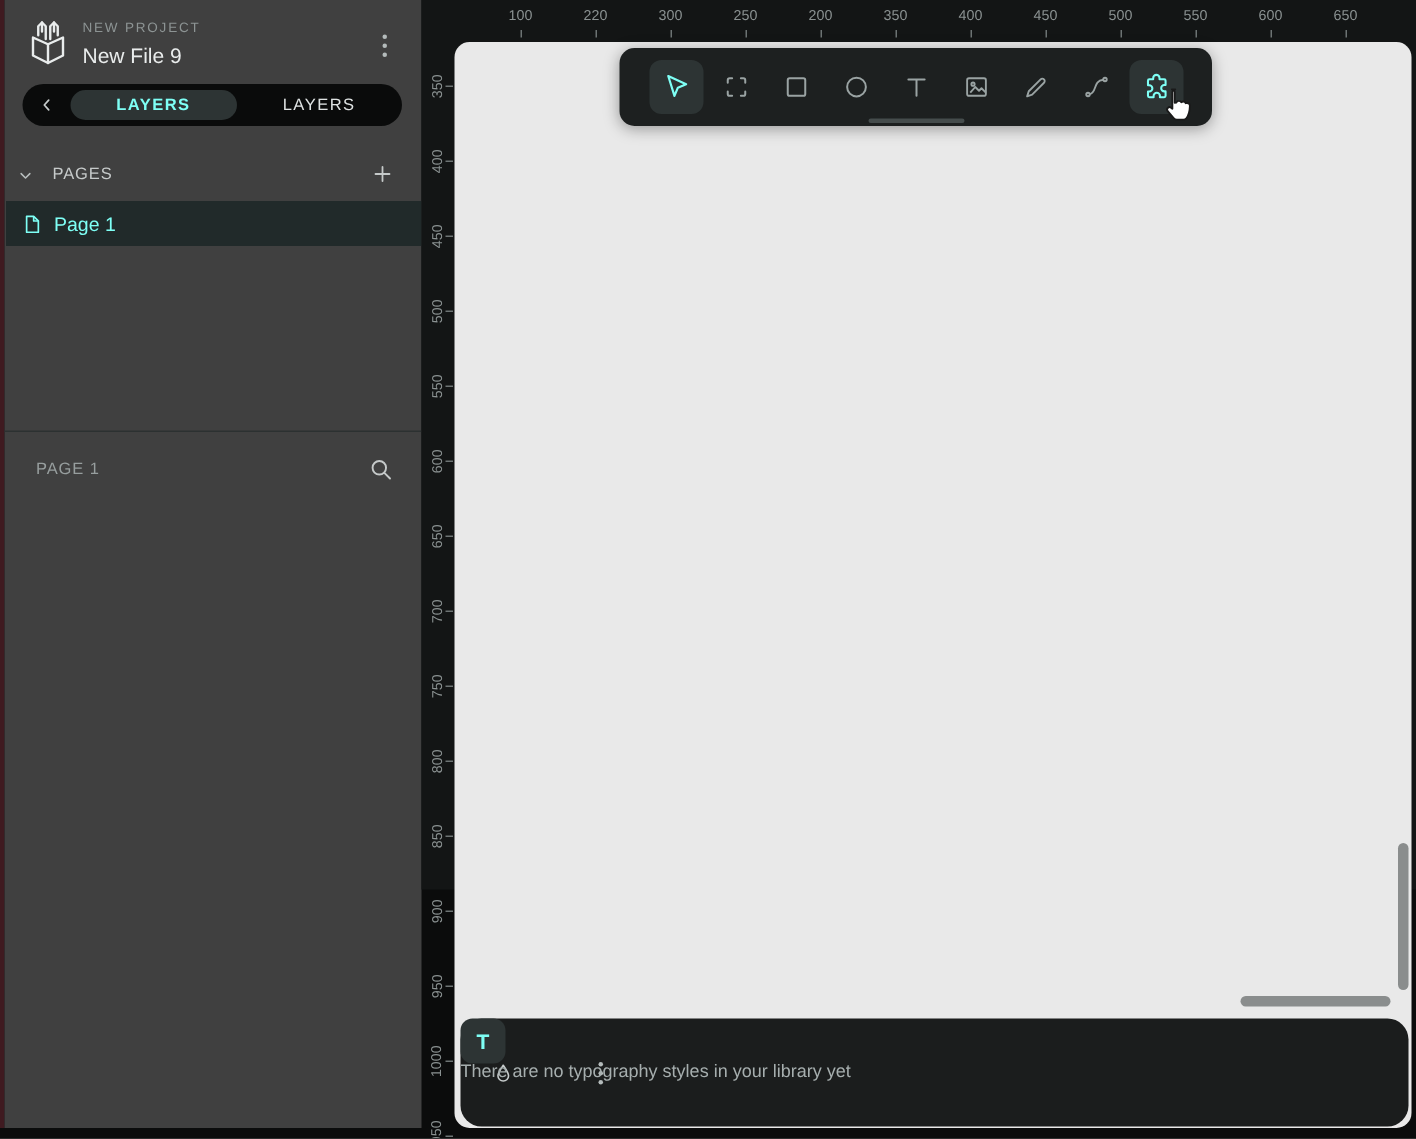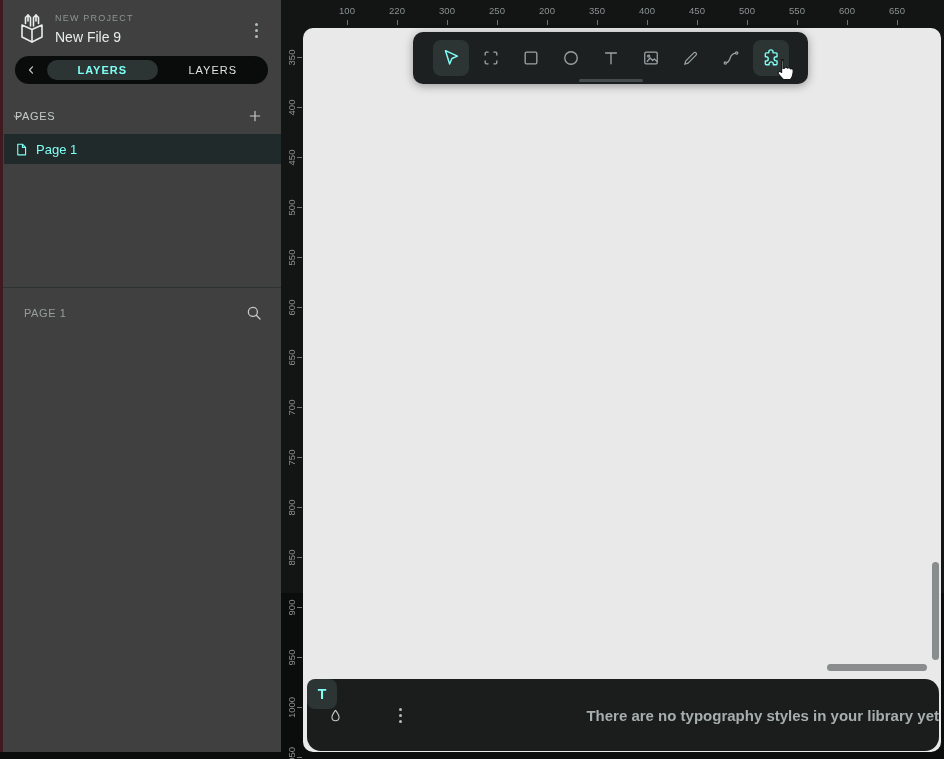--- a/index.html
+++ b/index.html
@@ -18,21 +18,21 @@
   .kebab{position:absolute;width:18px;height:20px;display:flex;flex-direction:column;align-items:center;justify-content:center;gap:3px;cursor:pointer;}
   .kebab i{width:3px;height:3px;border-radius:50%;background:#b4bbbb;}
   .sb-kebab{right:16px;top:20px;}
 
   .tabbar{position:absolute;left:12px;top:56px;width:253px;height:28px;background:#0a0b0b;border-radius:14px;display:flex;align-items:stretch;}
   .tab-collapse{width:32px;display:flex;align-items:center;justify-content:center;cursor:pointer;}
   .tab{flex:1;display:flex;align-items:center;justify-content:center;font-size:11px;letter-spacing:1px;color:#dfe3e3;cursor:pointer;border-radius:12px;margin:4px 0;}
   .tab.active{background:#2d3434;color:#7efff5;font-weight:bold;}
 
   .pages-header{position:absolute;left:0;top:103px;width:100%;height:26px;display:flex;align-items:center;}
-  .pages-title{font-size:11px;letter-spacing:.6px;color:#c6caca;margin-left:12px;}
+  .pages-title{font-size:11px;letter-spacing:.6px;color:#c6caca;margin-left:32px;}
   .chev-down{position:absolute;left:9px;top:9px;}
   .plus-btn{position:absolute;right:18px;top:5px;width:16px;height:16px;cursor:pointer;}
 
   .page-row{position:absolute;left:1px;top:134px;width:277px;height:30px;background:#212a2a;display:flex;align-items:center;cursor:pointer;}
   .page-row .doc-icon{margin-left:10px;}
   .page-row .page-label{margin-left:7px;font-size:13px;color:#7efff5;}
 
   .sb-divider{position:absolute;left:0;top:287px;width:100%;height:1px;background:#2c3131;}
 
   .layers-header{position:absolute;left:0;top:300px;width:100%;height:28px;}
@@ -58,21 +58,21 @@
   .toolbar::after{content:"";position:absolute;left:50%;transform:translateX(-50%);bottom:2px;width:64px;height:3px;border-radius:2px;background:#454c4c;}
   .tool{width:36px;height:36px;border-radius:8px;display:flex;align-items:center;justify-content:center;cursor:pointer;background:transparent;border:none;padding:0;}
   .tool.hl{background:#2d3434;}
 
   
   .vscroll{position:absolute;left:629px;top:534px;width:7px;height:98px;border-radius:4px;background:#8a8d8d;cursor:pointer;}
   .hscroll{position:absolute;left:524px;top:636px;width:100px;height:7px;border-radius:4px;background:#8a8d8d;cursor:pointer;}
 
   
   .typo-panel{position:absolute;left:4px;top:651px;width:632px;height:72px;background:#1b1d1d;border-radius:14px;}
-  .typo-msg{position:absolute;left:0;right:0;top:28px;text-align:right;font-size:15px;color:#a6aeae;font-weight:bold;}
+  .typo-msg{position:absolute;left:0;right:0;top:28px;text-align:left;font-size:12px;color:#a6aeae;}
   .icon-btn{position:absolute;width:32px;height:32px;display:flex;align-items:center;justify-content:center;cursor:pointer;background:transparent;border:none;padding:0;}
   .btn-color{left:12px;top:20px;}
   .btn-typo{left:46px;top:21px;width:30px;height:30px;border-radius:8px;background:#2d3434;color:#7efff5;font-size:14px;font-weight:bold;display:flex;align-items:center;justify-content:center;cursor:pointer;border:none;}
   .panel-kebab{left:84px;top:26px;position:absolute;}
 
   .cursor{position:absolute;left:468px;top:29px;pointer-events:none;}
 
   svg{display:block;}
 </style>
 </head>

